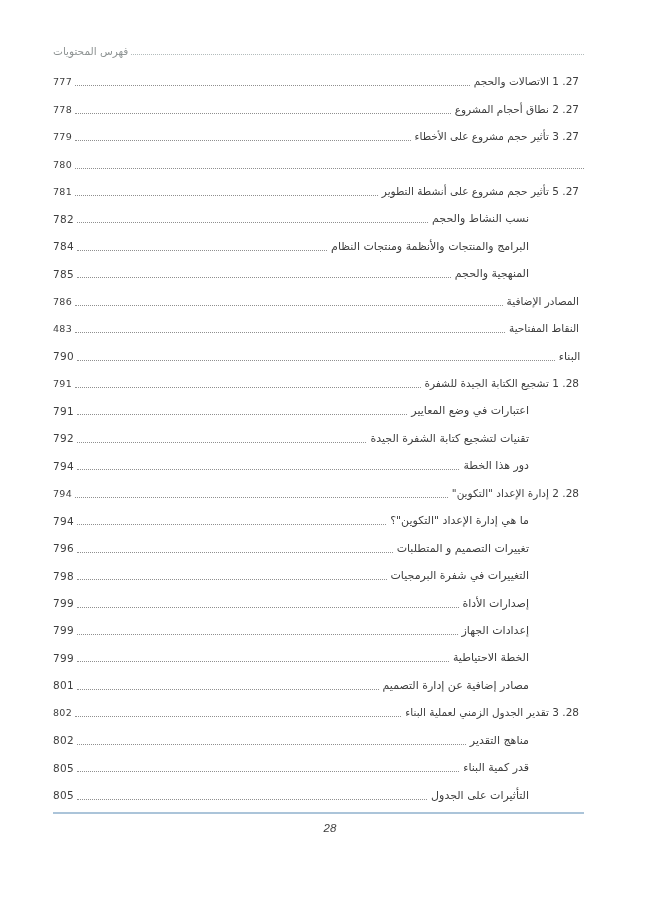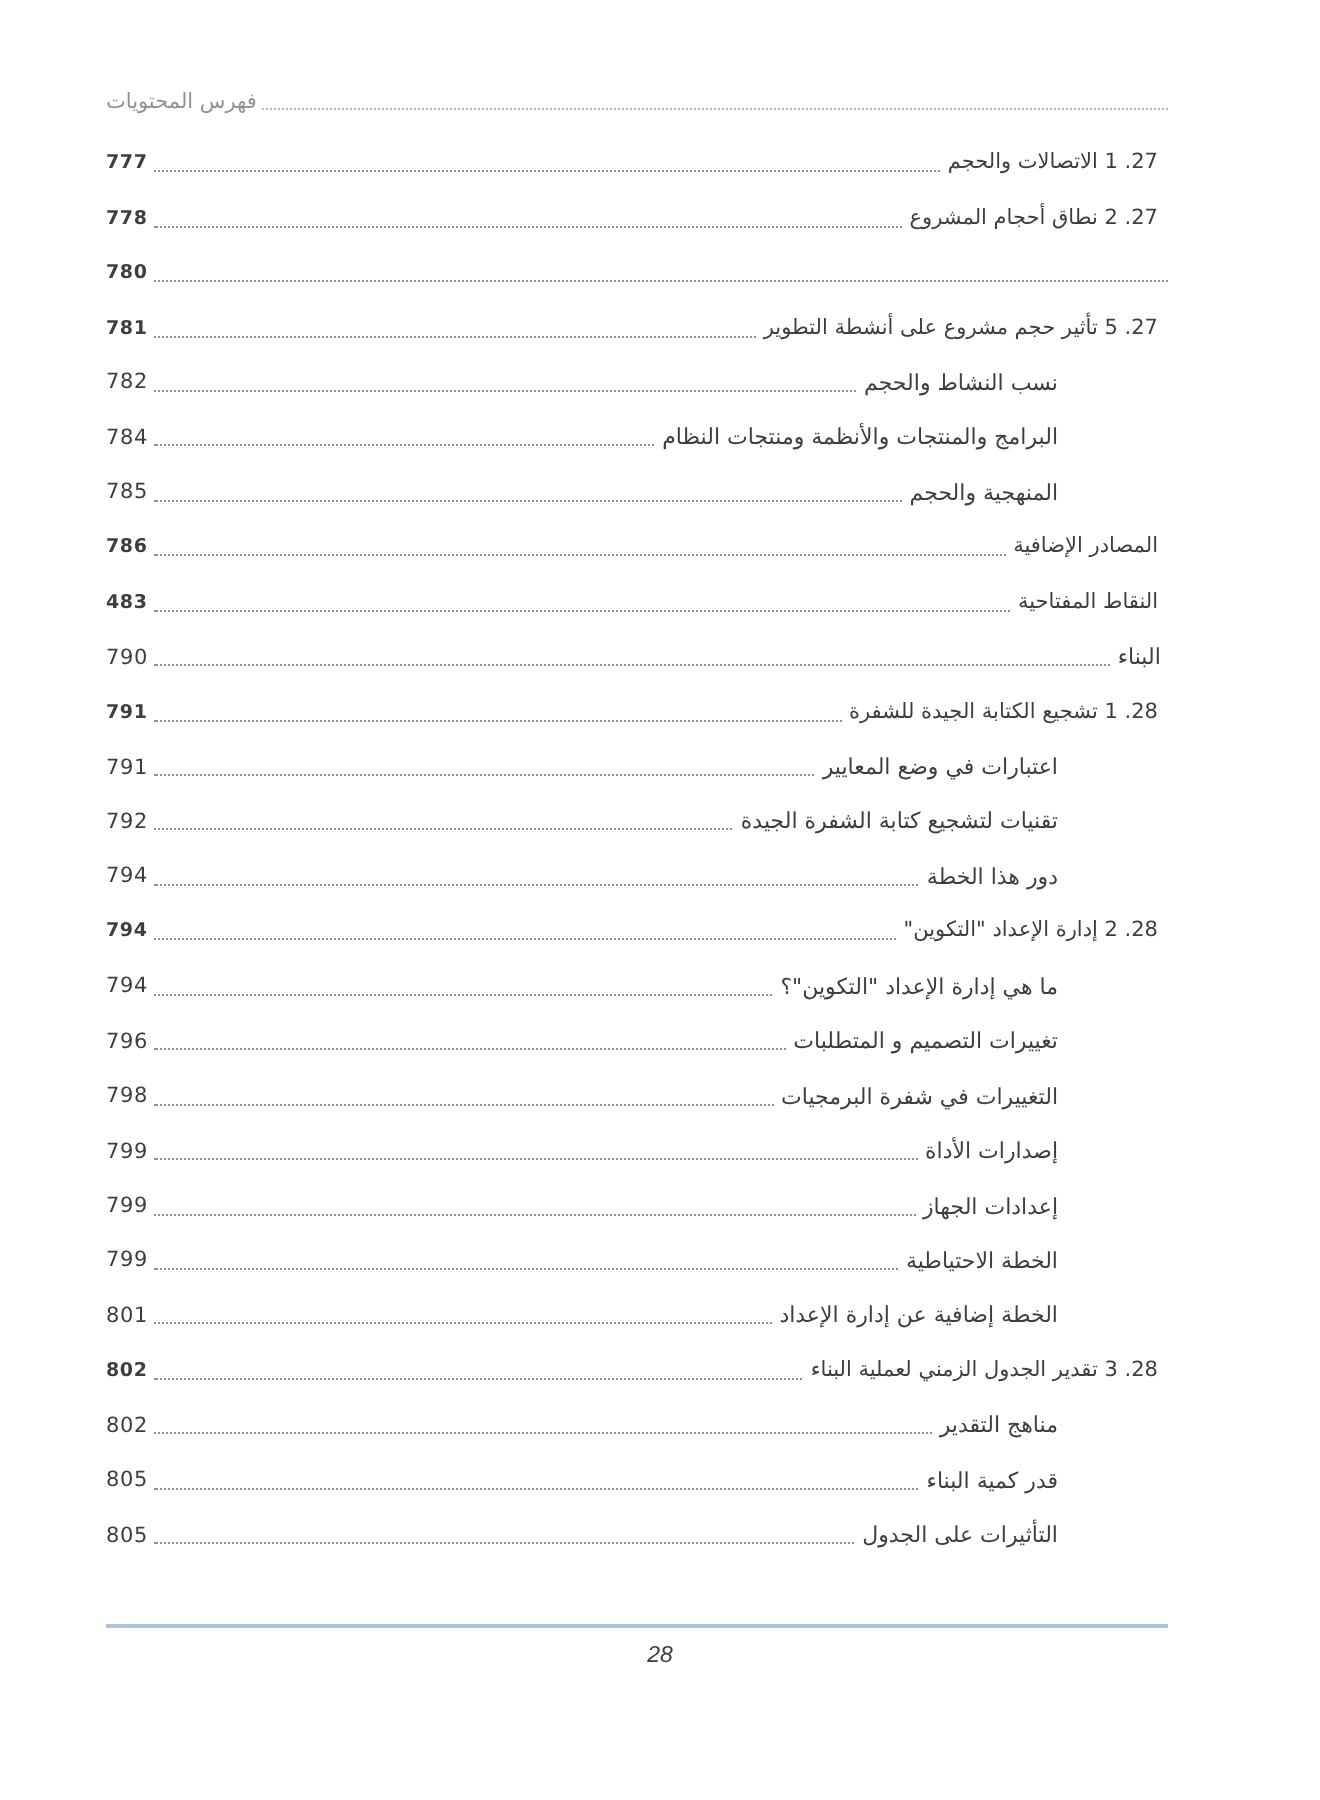--- a/index.html
+++ b/index.html
@@ -24,21 +24,21 @@
   
   .toc{
     position:absolute;top:68px;left:53px;width:577px;
   }
   .toc-row{
     display:flex;align-items:center;height:27.45px;
   }
   .toc-pg{
     font-size:10.5px;color:#3e3e3e;white-space:nowrap;letter-spacing:.3px;
   }
-  .lvl2 .toc-pg{font-size:9.5px;font-weight:bold;}
+  .lvl2 .toc-pg{font-size:9.5px;}
   .toc-leader{
     flex:1;height:0;border-bottom:1.5px dotted #8f8f8f;
     margin:0 4px 0 3px;transform:translateY(4px);
   }
   .toc-title{
     direction:rtl;unicode-bidi:plaintext;
     font-size:11px;color:#3e3e3e;white-space:nowrap;line-height:15px;
   }
   .lvl2 .toc-title{font-size:10.5px;}
   .lvl1 .toc-title{margin-right:24px;}
@@ -70,20 +70,25 @@
         <span class="toc-pg">777</span>
         <span class="toc-leader"></span>
         <span class="toc-title" dir="rtl">27. 1 الاتصالات والحجم</span>
       </div>
       <div class="toc-row lvl2">
         <span class="toc-pg">778</span>
         <span class="toc-leader"></span>
         <span class="toc-title" dir="rtl">27. 2 نطاق أحجام المشروع</span>
       </div>
       <div class="toc-row lvl2">
+        <span class="toc-pg">779</span>
+        <span class="toc-leader"></span>
+        <span class="toc-title" dir="rtl">27. 3 تأثير حجم مشروع على الأخطاء</span>
+      </div>
+      <div class="toc-row lvl2">
         <span class="toc-pg">780</span>
         <span class="toc-leader"></span>
       </div>
       <div class="toc-row lvl2">
         <span class="toc-pg">781</span>
         <span class="toc-leader"></span>
         <span class="toc-title" dir="rtl">27. 5 تأثير حجم مشروع على أنشطة التطوير</span>
       </div>
       <div class="toc-row lvl3">
         <span class="toc-pg">782</span>
@@ -166,21 +171,21 @@
         <span class="toc-title" dir="rtl">إعدادات الجهاز</span>
       </div>
       <div class="toc-row lvl3">
         <span class="toc-pg">799</span>
         <span class="toc-leader"></span>
         <span class="toc-title" dir="rtl">الخطة الاحتياطية</span>
       </div>
       <div class="toc-row lvl3">
         <span class="toc-pg">801</span>
         <span class="toc-leader"></span>
-        <span class="toc-title" dir="rtl">الخطة إضافية عن إدارة الإعداد</span>
+        <span class="toc-title" dir="rtl">مصادر إضافية عن إدارة التصميم</span>
       </div>
       <div class="toc-row lvl2">
         <span class="toc-pg">802</span>
         <span class="toc-leader"></span>
         <span class="toc-title" dir="rtl">28. 3 تقدير الجدول الزمني لعملية البناء</span>
       </div>
       <div class="toc-row lvl3">
         <span class="toc-pg">802</span>
         <span class="toc-leader"></span>
         <span class="toc-title" dir="rtl">مناهج التقدير</span>

